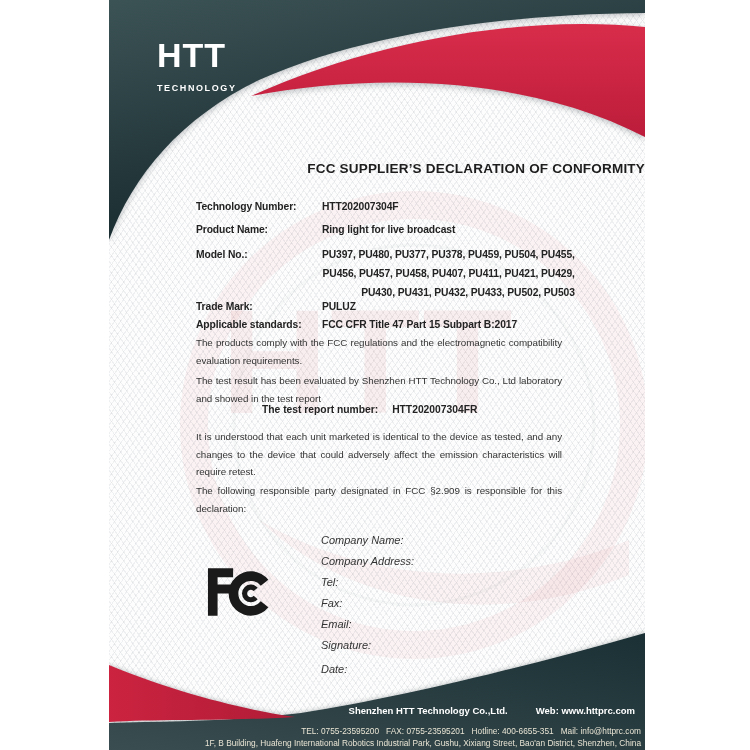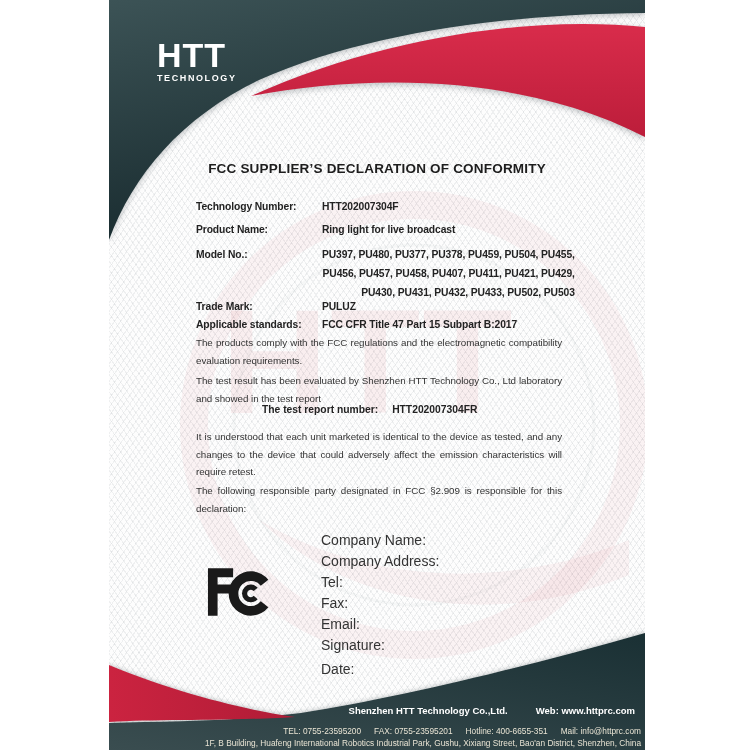--- a/index.html
+++ b/index.html
@@ -9,42 +9,42 @@
   
   .cert::before{content:"";position:absolute;inset:0;z-index:0;
     background-image:
       repeating-linear-gradient(55deg, rgba(150,158,164,0.14) 0 1px, transparent 1px 5px),
       repeating-linear-gradient(-55deg, rgba(150,158,164,0.14) 0 1px, transparent 1px 5px);
   }
   svg.hdr{position:absolute;left:0;top:0;z-index:2;filter:drop-shadow(0 2px 3px rgba(40,50,55,0.30));}
   svg.ftr{position:absolute;left:0;bottom:0;z-index:2;filter:drop-shadow(0 -1px 2px rgba(40,50,55,0.25));}
   .logo{position:absolute;left:48px;top:38px;z-index:3;color:#ffffff;}
   .logo-main{font-size:34px;font-weight:bold;line-height:1;letter-spacing:1px;}
-  .logo-sub{font-size:9px;font-weight:bold;letter-spacing:1.6px;margin-top:1px;}
+  .logo-sub{font-size:9px;font-weight:bold;letter-spacing:1.6px;margin-top:11px;}
   .wm-htt{position:absolute;left:112px;top:288px;z-index:1;font-size:148px;font-weight:bold;
           line-height:1;letter-spacing:2px;color:rgba(198,45,62,0.07);}
   svg.wm-ring{position:absolute;left:0;top:0;z-index:1;}
-  .title{position:absolute;left:0;top:161px;width:100%;text-align:center;z-index:3;
+  .title{position:absolute;left:0;top:161px;width:100%;text-align:right;z-index:3;
          font-size:13.5px;font-weight:bold;color:#1d1d1d;letter-spacing:0.2px;margin:0;}
   .row{position:absolute;left:87px;width:366px;display:flex;z-index:3;}
   .lbl{width:110px;flex:none;font-size:10.3px;font-weight:bold;color:#222;white-space:nowrap;
        letter-spacing:-0.1px;line-height:14px;}
   .val{flex:1;font-size:10.3px;font-weight:bold;color:#222;letter-spacing:-0.1px;line-height:14px;padding-left:16px;}
   .val .mline{line-height:19px;white-space:nowrap;text-align:right;}
   .para{position:absolute;left:87px;width:366px;z-index:3;margin:0;font-size:9.8px;color:#333;
         line-height:17.5px;text-align:justify;letter-spacing:-0.05px;}
   .report{position:absolute;left:153px;top:404px;z-index:3;font-size:10.3px;font-weight:bold;color:#222;}
   .report .rv{margin-left:14px;}
-  .form{position:absolute;left:212px;top:530px;z-index:3;font-size:14px;color:#333;}
+  .form{position:absolute;left:212px;top:530px;z-index:3;font-size:11px;color:#333;font-style:italic;}
   .form .fl{line-height:21px;}
   .form .fl.date{margin-top:3px;}
   svg.fcc{position:absolute;left:96px;top:565px;z-index:3;}
   .f-line1{position:absolute;right:10px;top:705px;z-index:3;display:flex;gap:28px;
            font-size:9.5px;font-weight:bold;color:#ffffff;}
-  .f-line2{position:absolute;right:4px;top:726px;z-index:3;display:flex;gap:13px;
+  .f-line2{position:absolute;right:4px;top:726px;z-index:3;display:flex;gap:7px;
            font-size:8.3px;color:#e9e4d4;}
   .f-line3{position:absolute;right:4px;top:738px;z-index:3;font-size:8.3px;color:#e9e4d4;}
 </style>
 </head>
 <body>
 
 <div class="stage">
   <div class="cert">
 
     <div class="wm-htt">HTT</div>

